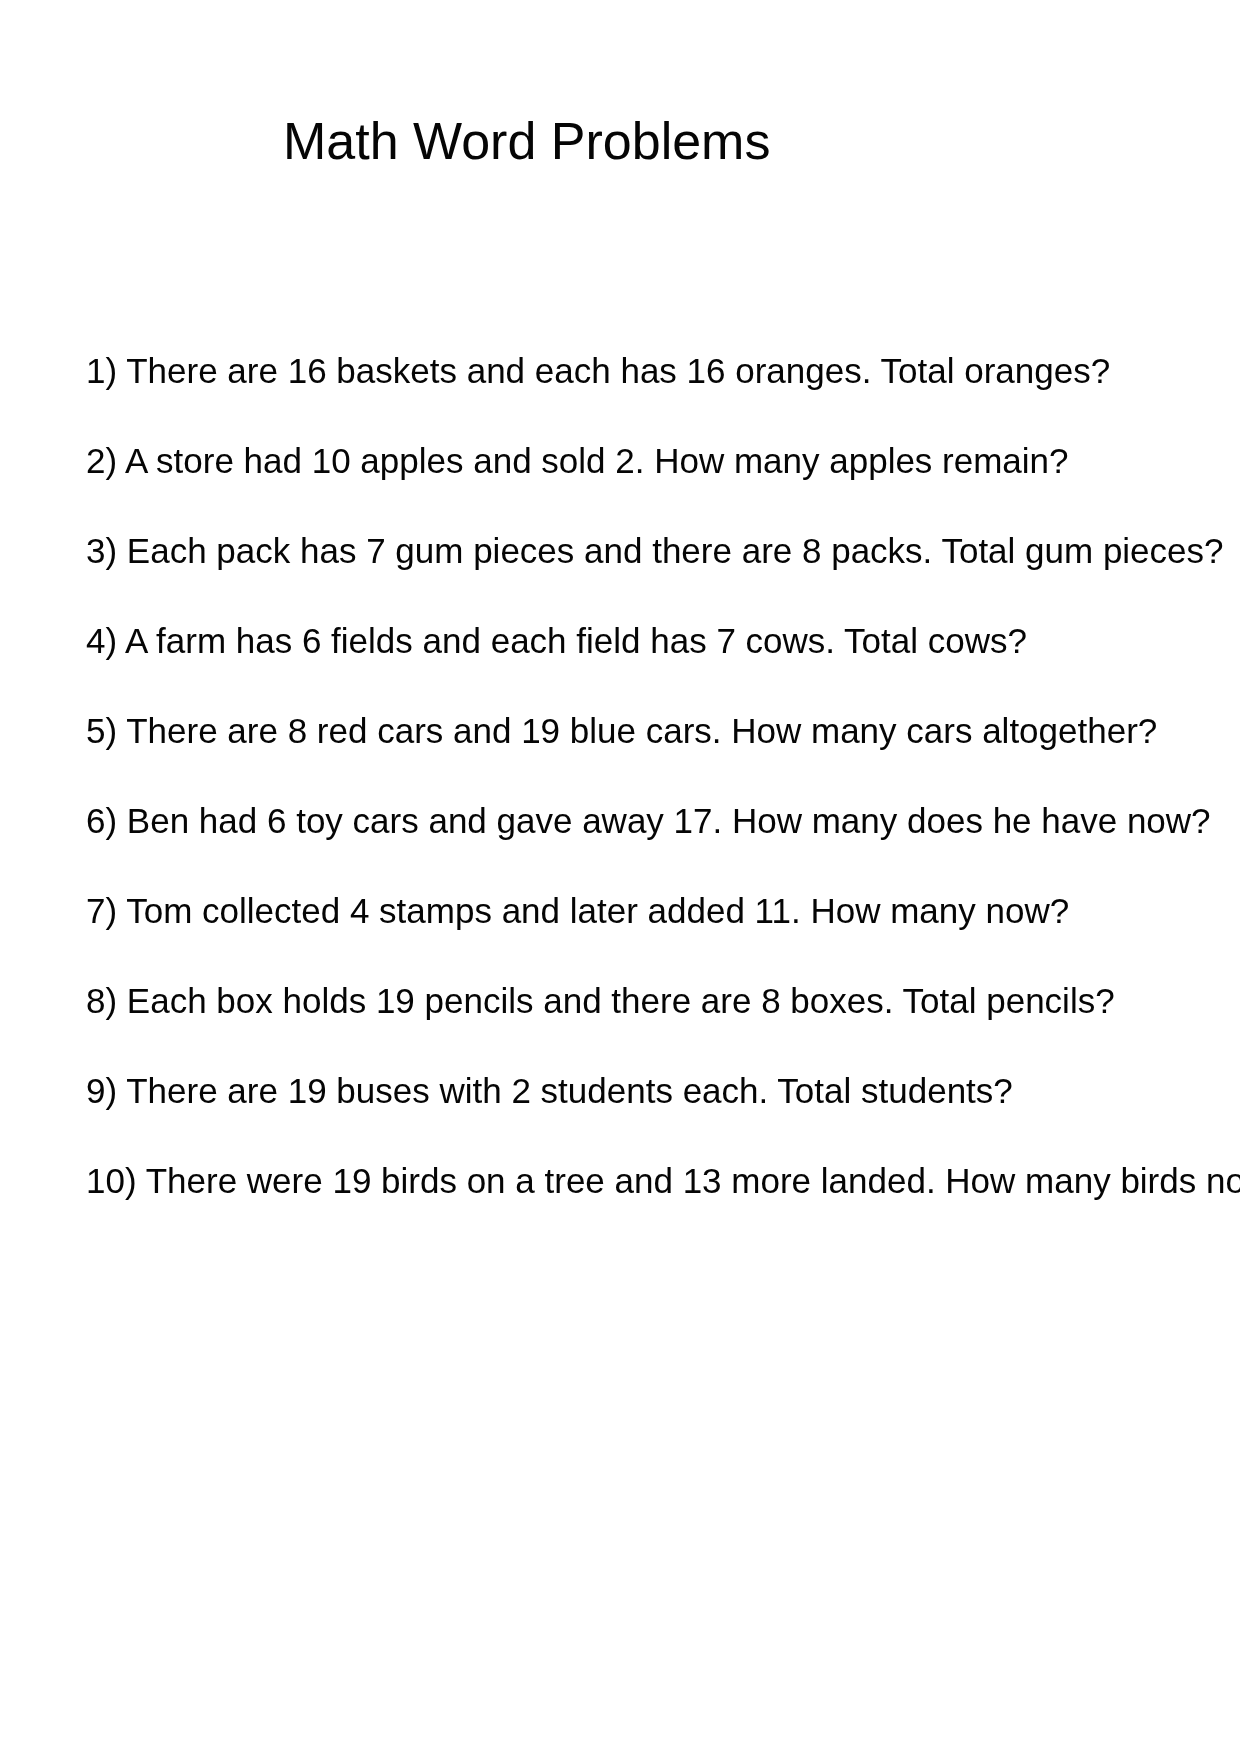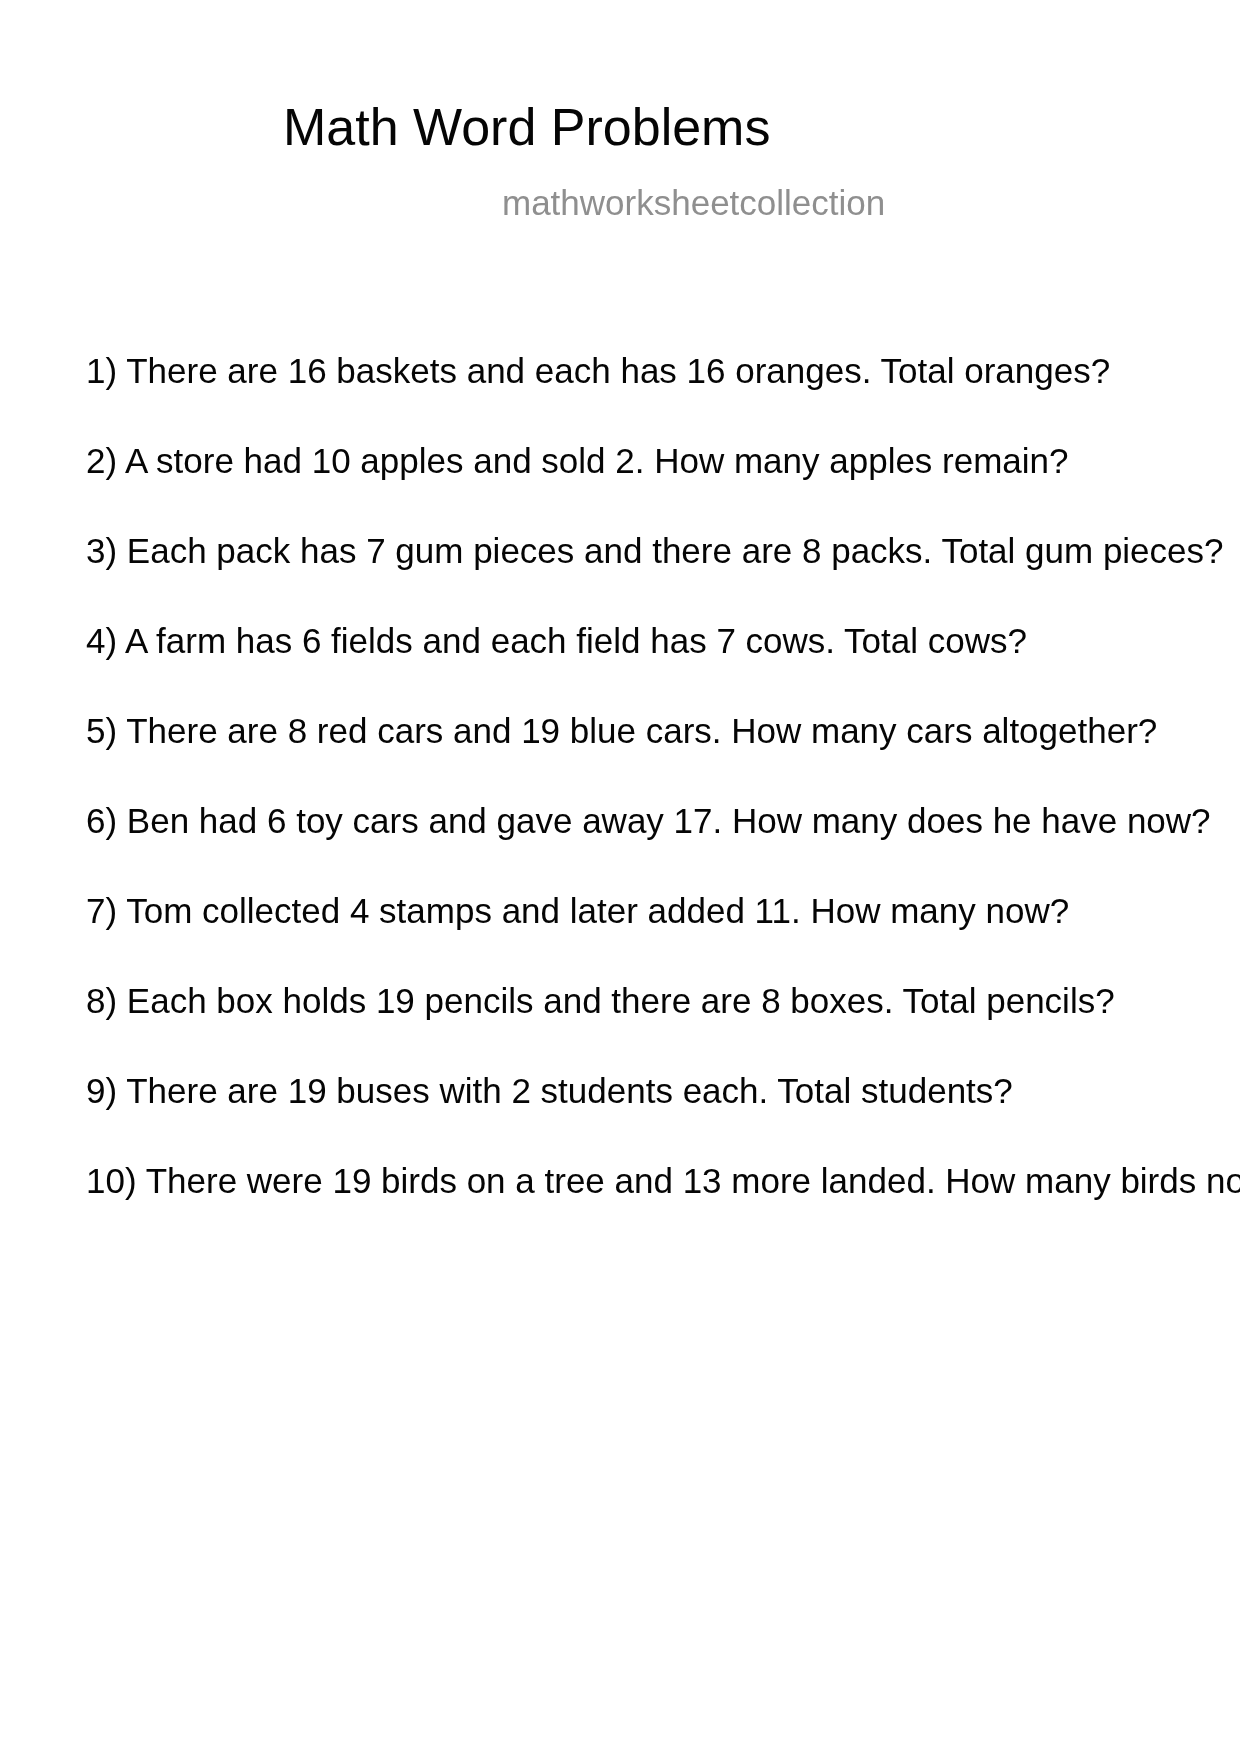--- a/index.html
+++ b/index.html
@@ -16,21 +16,21 @@
     color: #000000;
   }
   .page {
     position: absolute;
     inset: 0;
     background: #ffffff;
   }
   .title {
     position: absolute;
     left: 283px;
-    top: 101px;
+    top: 115px;
     font-size: 52px;
     line-height: 52px;
     font-weight: 400;
     color: #050505;
     white-space: nowrap;
     margin: 0;
   }
   .subtitle {
     position: absolute;
     left: 502px;
@@ -53,21 +53,20 @@
     white-space: nowrap;
   }
 </style>
 </head>
 <body>
 
 <main class="page">
 
   <h1 class="title">Math Word Problems</h1>
 
-  <div class="subtitle">mathworksheetcollection</div>
 
   <section class="problems">
     <div class="problem">1) There are 16 baskets and each has 16 oranges. Total oranges?</div>
     <div class="problem">2) A store had 10 apples and sold 2. How many apples remain?</div>
     <div class="problem">3) Each pack has 7 gum pieces and there are 8 packs. Total gum pieces?</div>
     <div class="problem">4) A farm has 6 fields and each field has 7 cows. Total cows?</div>
     <div class="problem">5) There are 8 red cars and 19 blue cars. How many cars altogether?</div>
     <div class="problem">6) Ben had 6 toy cars and gave away 17. How many does he have now?</div>
     <div class="problem">7) Tom collected 4 stamps and later added 11. How many now?</div>
     <div class="problem">8) Each box holds 19 pencils and there are 8 boxes. Total pencils?</div>

